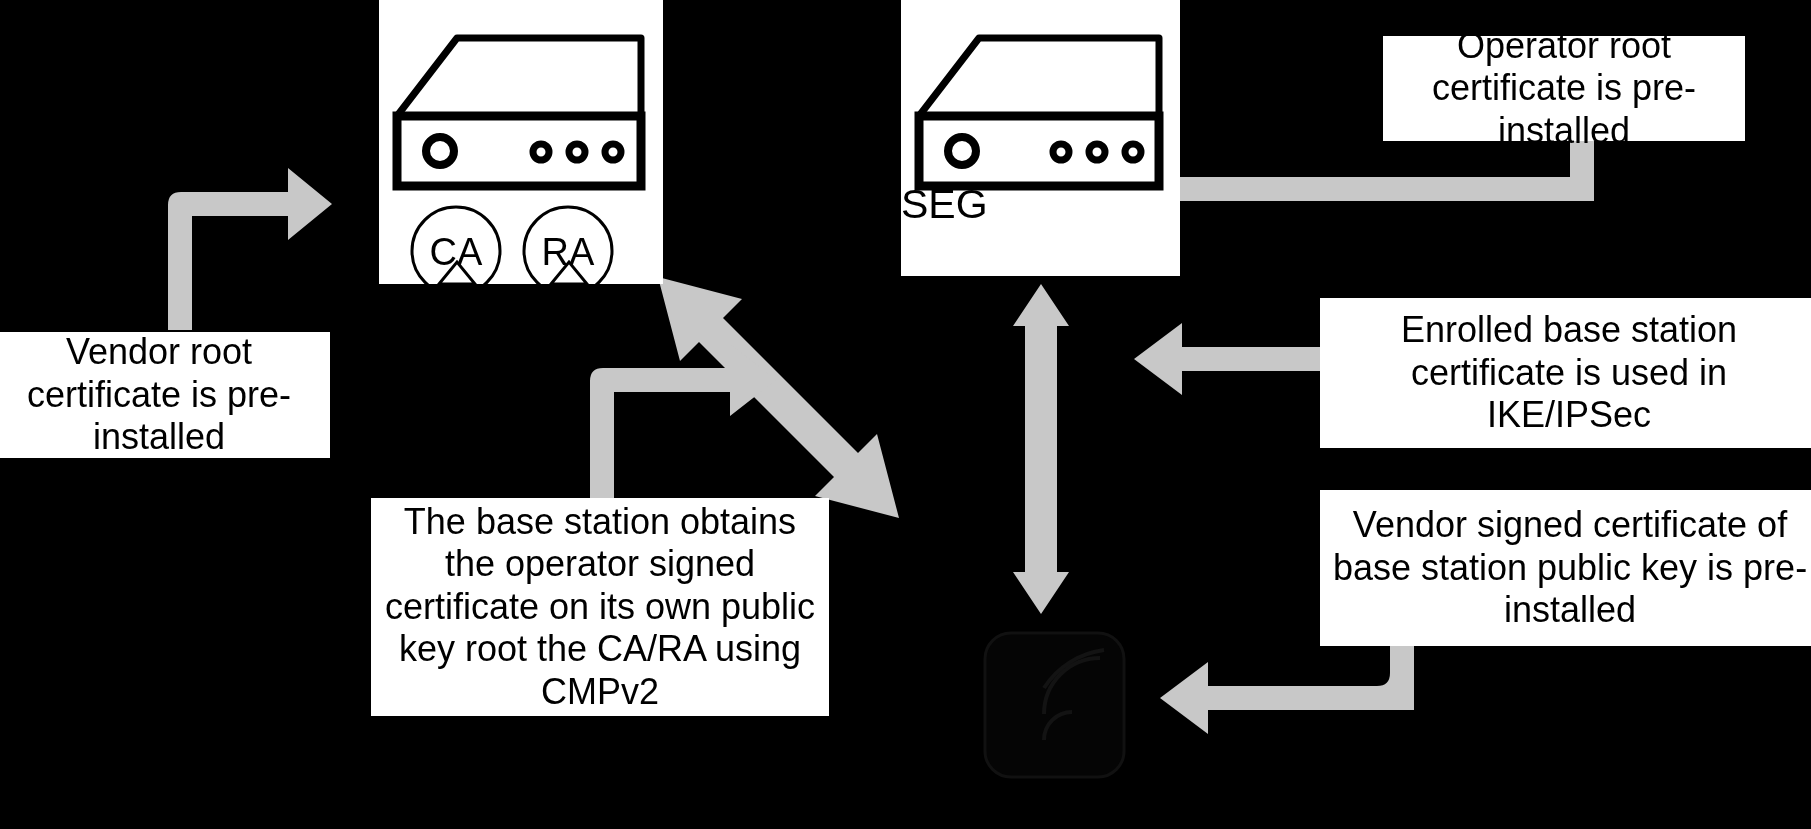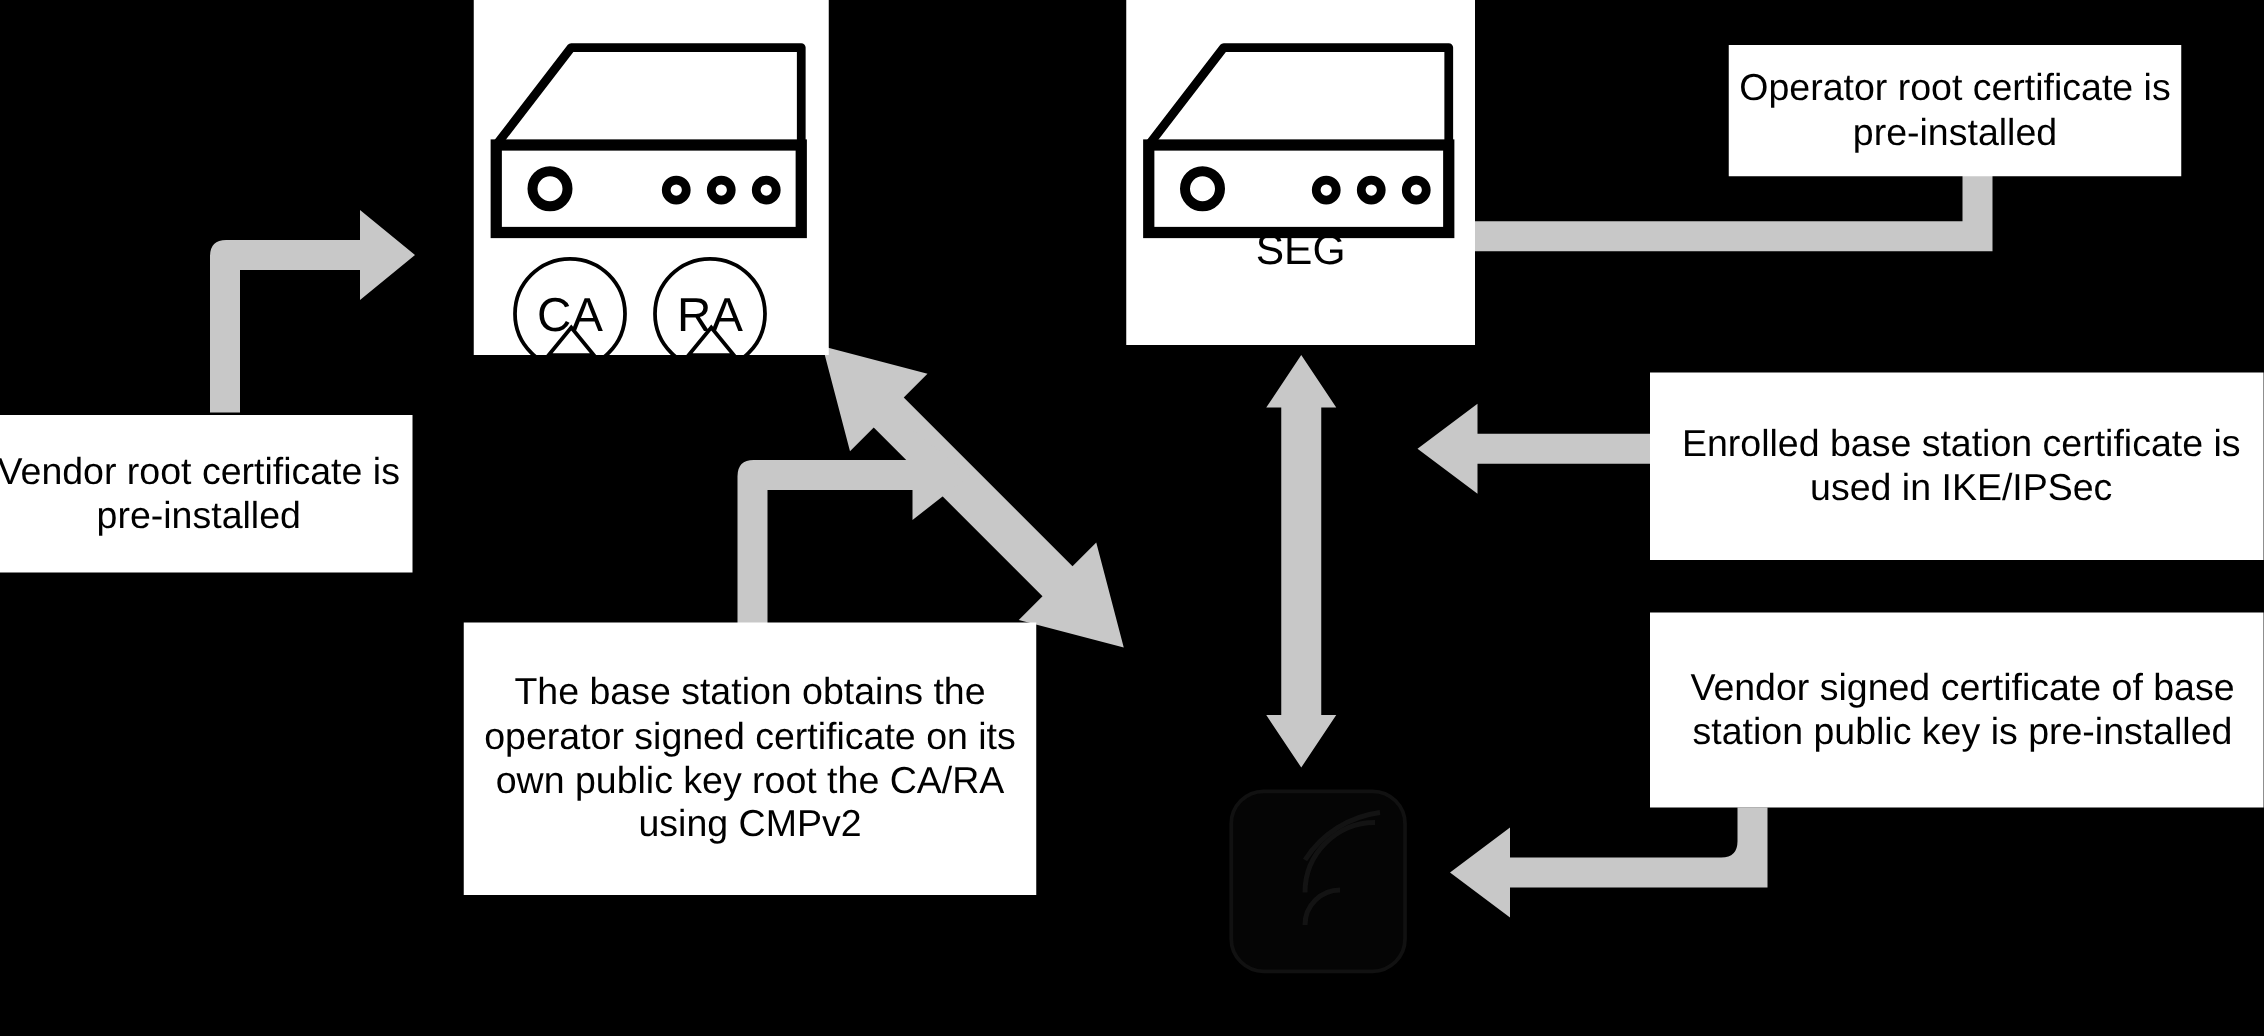--- a/index.html
+++ b/index.html
@@ -1,24 +1,24 @@
 <!DOCTYPE html>
 <html><head>
 <meta charset="utf-8">
 <style>
   html,body{margin:0;padding:0;background:#000;}
   #stage{position:relative;width:1811px;height:829px;background:#000;
          font-family:"Liberation Sans", sans-serif;overflow:hidden;}
   .panel{position:absolute;background:#fff;color:#000;box-sizing:border-box;}
   .note{display:flex;align-items:center;justify-content:center;text-align:center;
-        line-height:1.18;color:#000;font-size:30px;}
+        line-height:1.18;color:#000;font-size:36px;}
   .note span{display:block;padding:0 8px;}
   .devwrap{position:absolute;background:#fff;}
   svg{display:block;}
-  .lbl{position:absolute;text-align:center;font-size:34px;color:#000;}
+  .lbl{position:absolute;text-align:left;font-size:41px;color:#000;}
 </style>
 </head>
 <body>
 
 <div id="stage">
 
   <svg width="1811" height="829" style="position:absolute;left:0;top:0;">
     <defs></defs>
 
     <g>

